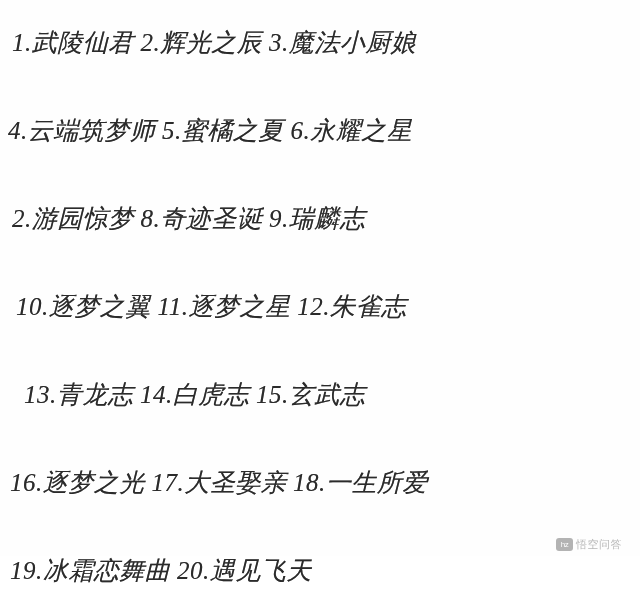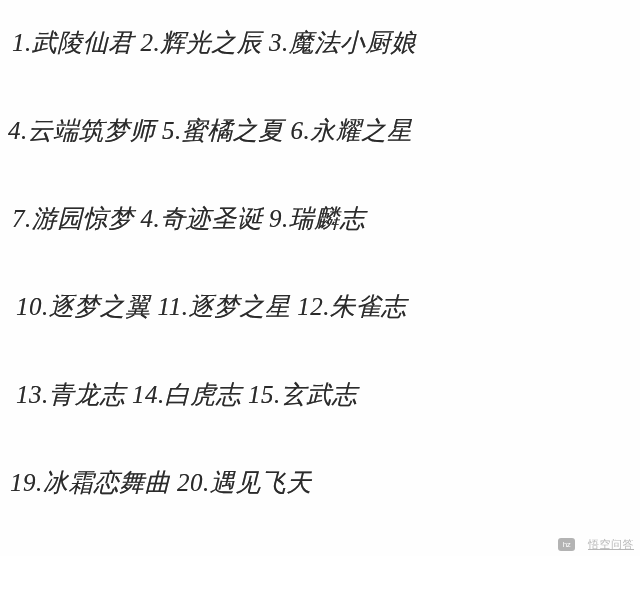--- a/index.html
+++ b/index.html
@@ -34,63 +34,63 @@
     font-weight: 500;
     height: 50px;
     padding-top: 10px;
     box-sizing: border-box;
     text-shadow: 0 0 0.4px rgba(0,0,0,0.45);
   }
   .l0 { margin-top: 10px; margin-left: 4px; }
   .l1 { margin-top: 38px; }
   .l2 { margin-top: 38px; margin-left: 4px; }
   .l3 { margin-top: 38px; margin-left: 8px; }
-  .l4 { margin-top: 38px; margin-left: 8px; }
+  .l4 { margin-top: 38px; margin-left: 16px; }
   .l5 { margin-top: 38px; margin-left: 2px; }
   .l6 { margin-top: 38px; margin-left: 2px; }
 
   .watermark {
     position: absolute;
-    right: 6px;
+    right: 18px;
     bottom: 4px;
     display: flex;
     align-items: center;
-    gap: 13px;
+    gap: 3px;
     opacity: 0.75;
   }
   .wm-logo {
     width: 17px;
     height: 13px;
     border-radius: 3px;
     background: #9a9a9a;
     color: #ffffff;
     font-size: 8px;
     line-height: 13px;
     text-align: center;
     font-family: "Liberation Sans", sans-serif;
     letter-spacing: -0.5px;
   }
   .wm-text {
     font-size: 11px;
     color: #a0a0a0;
     font-family: "Liberation Sans", sans-serif;
     letter-spacing: 0.5px;
-    text-decoration: underline;
   }
 </style>
 </head>
 <body>
 
 <div class="page">
 
   <div class="line l0">1.武陵仙君 2.辉光之辰 3.魔法小厨娘</div>
   <div class="line l1">4.云端筑梦师 5.蜜橘之夏 6.永耀之星</div>
-  <div class="line l2">7.游园惊梦 4.奇迹圣诞 9.瑞麟志</div>
+  <div class="line l2">2.游园惊梦 8.奇迹圣诞 9.瑞麟志</div>
   <div class="line l3">10.逐梦之翼 11.逐梦之星 12.朱雀志</div>
   <div class="line l4">13.青龙志 14.白虎志 15.玄武志</div>
+  <div class="line l5">16.逐梦之光 17.大圣娶亲 18.一生所爱</div>
   <div class="line l6">19.冰霜恋舞曲 20.遇见飞天</div>
 
   <div class="watermark">
     <span class="wm-logo">hz</span>
     <span class="wm-text">悟空问答</span>
   </div>
 
 </div>
 
 </body></html>

